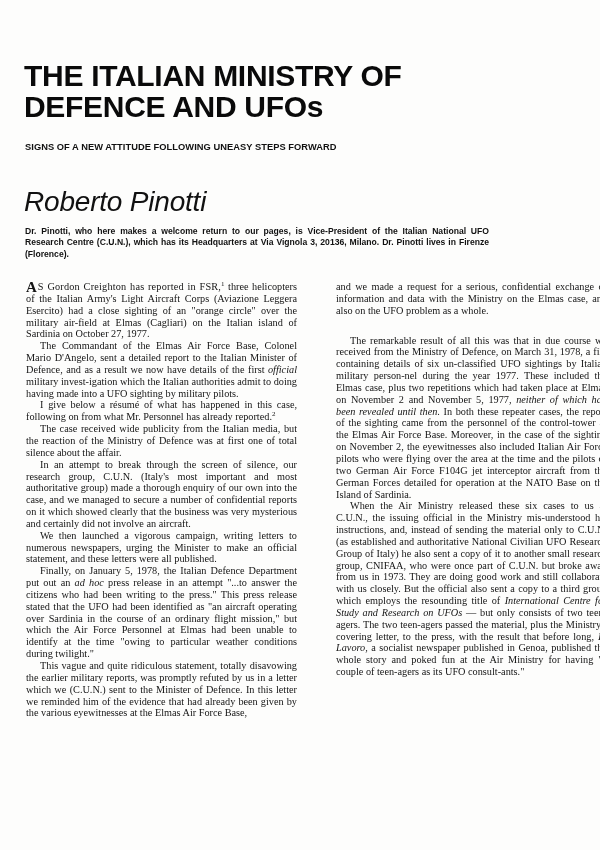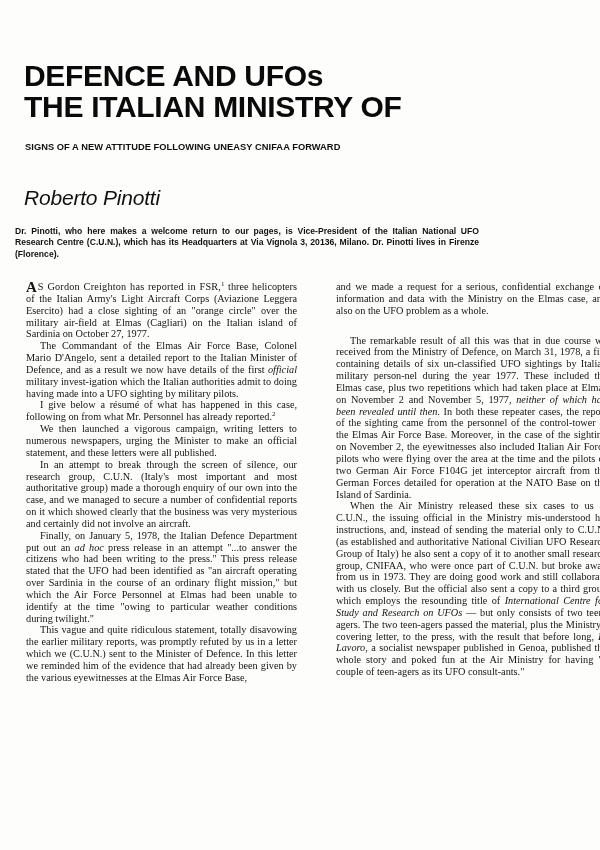--- a/index.html
+++ b/index.html
@@ -48,28 +48,28 @@
       white-space: nowrap;
     }
     .author {
       position: absolute;
       left: 24px;
       top: 186px;
       margin: 0;
       font-family: "Liberation Sans", sans-serif;
       font-style: italic;
       font-weight: normal;
-      font-size: 21px;
+      font-size: 28px;
       letter-spacing: -0.2px;
       color: #111111;
       white-space: nowrap;
     }
     .intro {
       position: absolute;
-      left: 15px;
+      left: 25px;
       top: 226px;
       width: 464px;
       margin: 0;
       font-family: "Liberation Sans", sans-serif;
       font-weight: bold;
       font-size: 8.6px;
       line-height: 11.3px;
       text-align: justify;
       color: #111111;
     }
@@ -107,42 +107,43 @@
       vertical-align: super;
     }
     em { font-style: italic; }
   </style>
 </head>
 <body>
 
 <div class="page">
 
   <h1 class="title">
+    <span>THE ITALIAN MINISTRY OF</span>
     <span>DEFENCE AND UFOs</span>
-    <span>THE ITALIAN MINISTRY OF</span>
   </h1>
 
-  <h2 class="subtitle">SIGNS OF A NEW ATTITUDE FOLLOWING UNEASY CNIFAA FORWARD</h2>
+  <h2 class="subtitle">SIGNS OF A NEW ATTITUDE FOLLOWING UNEASY STEPS FORWARD</h2>
 
   <h3 class="author">Roberto Pinotti</h3>
 
   <p class="intro">Dr. Pinotti, who here makes a welcome return to our pages, is Vice-President of the Italian National UFO Research Centre (C.U.N.), which has its Headquarters at Via Vignola 3, 20136, Milano. Dr. Pinotti lives in Firenze (Florence).</p>
 
   <div class="col col-left">
     <p class="noindent">
       <span class="dropcap">A</span><span class="first-line-caps">S Gordon Creighton has reported in FSR,</span><sup>1</sup><span> three helicopters of the Italian Army's Light Aircraft Corps (Aviazione Leggera Esercito) had a close sighting of an "orange circle" over the military air-field at Elmas (Cagliari) on the Italian island of Sardinia on October 27, 1977.</span>
     </p>
     <p>
       <span>The Commandant of the Elmas Air Force Base, Colonel Mario D'Angelo, sent a detailed report to the Italian Minister of Defence, and as a result we now have details of the first </span><em>official</em><span> military invest-igation which the Italian authorities admit to doing having made into a UFO sighting by military pilots.</span>
     </p>
     <p>
       <span>I give below a résumé of what has happened in this case, following on from what Mr. Personnel has already reported.</span><sup>2</sup>
     </p>
+    <p>The case received wide publicity from the Italian media, but the reaction of the Ministry of Defence was at first one of total silence about the affair.</p>
+    <p>In an attempt to break through the screen of silence, our research group, C.U.N. (Italy's most important and most authoritative group) made a thorough enquiry of our own into the case, and we managed to secure a number of confidential reports on it which showed clearly that the business was very mysterious and certainly did not involve an aircraft.</p>
     <p>We then launched a vigorous campaign, writing letters to numerous newspapers, urging the Minister to make an official statement, and these letters were all published.</p>
-    <p>In an attempt to break through the screen of silence, our research group, C.U.N. (Italy's most important and most authoritative group) made a thorough enquiry of our own into the case, and we managed to secure a number of confidential reports on it which showed clearly that the business was very mysterious and certainly did not involve an aircraft.</p>
     <p>
       <span>Finally, on January 5, 1978, the Italian Defence Department put out an </span><em>ad hoc</em><span> press release in an attempt "...to answer the citizens who had been writing to the press." This press release stated that the UFO had been identified as "an aircraft operating over Sardinia in the course of an ordinary flight mission," but which the Air Force Personnel at Elmas had been unable to identify at the time "owing to particular weather conditions during twilight."</span>
     </p>
     <p>This vague and quite ridiculous statement, totally disavowing the earlier military reports, was promptly refuted by us in a letter which we (C.U.N.) sent to the Minister of Defence. In this letter we reminded him of the evidence that had already been given by the various eyewitnesses at the Elmas Air Force Base,</p>
   </div>
 
   <div class="col col-right">
     <p class="noindent">and we made a request for a serious, confidential exchange of information and data with the Ministry on the Elmas case, and also on the UFO problem as a whole.</p>
     <p class="gap">
       <span>The remarkable result of all this was that in due course we received from the Ministry of Defence, on March 31, 1978, a file containing details of six un-classified UFO sightings by Italian military person-nel during the year 1977. These included the Elmas case, plus two repetitions which had taken place at Elmas on November 2 and November 5, 1977, </span><em>neither of which had been revealed until then.</em><span> In both these repeater cases, the report of the sighting came from the personnel of the control-tower at the Elmas Air Force Base. Moreover, in the case of the sighting on November 2, the eyewitnesses also included Italian Air Force pilots who were flying over the area at the time and the pilots of two German Air Force F104G jet interceptor aircraft from the German Forces detailed for operation at the NATO Base on the Island of Sardinia.</span>

